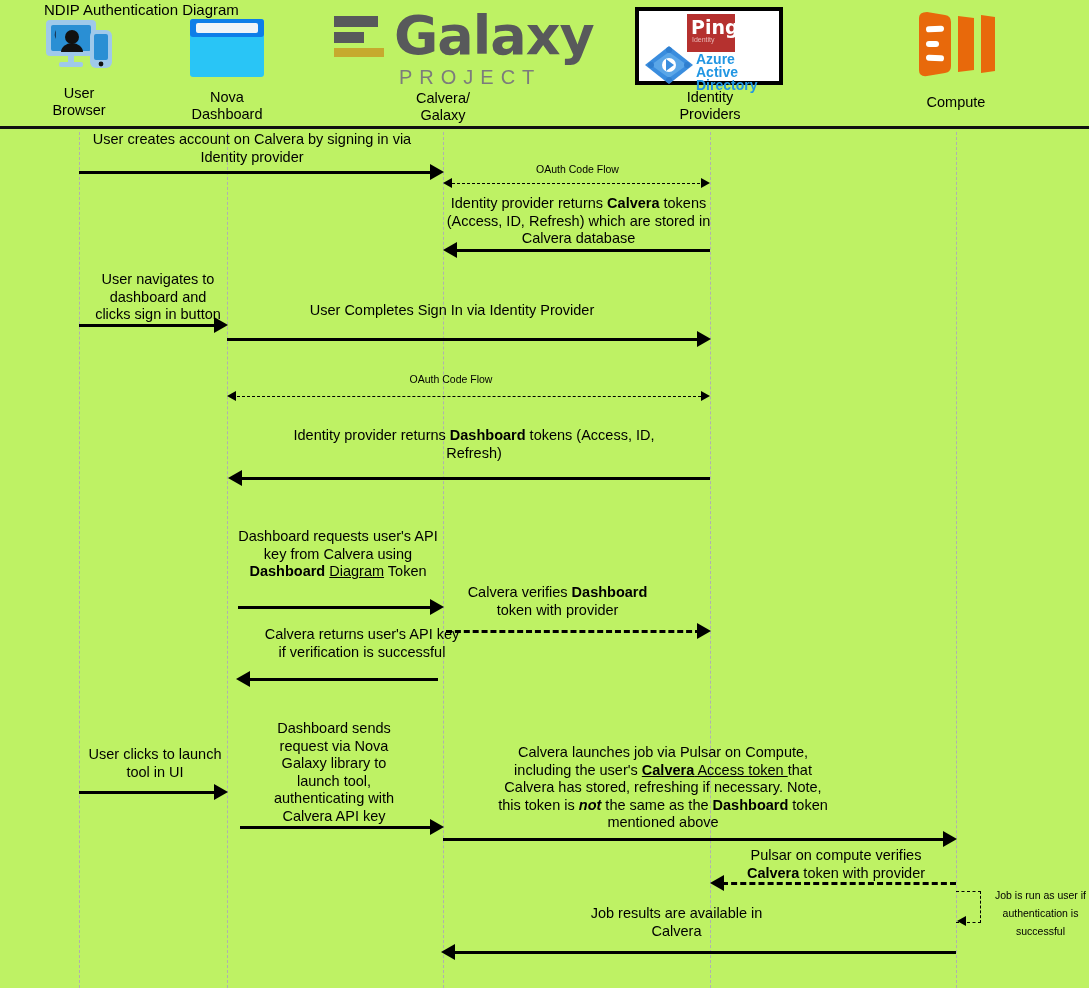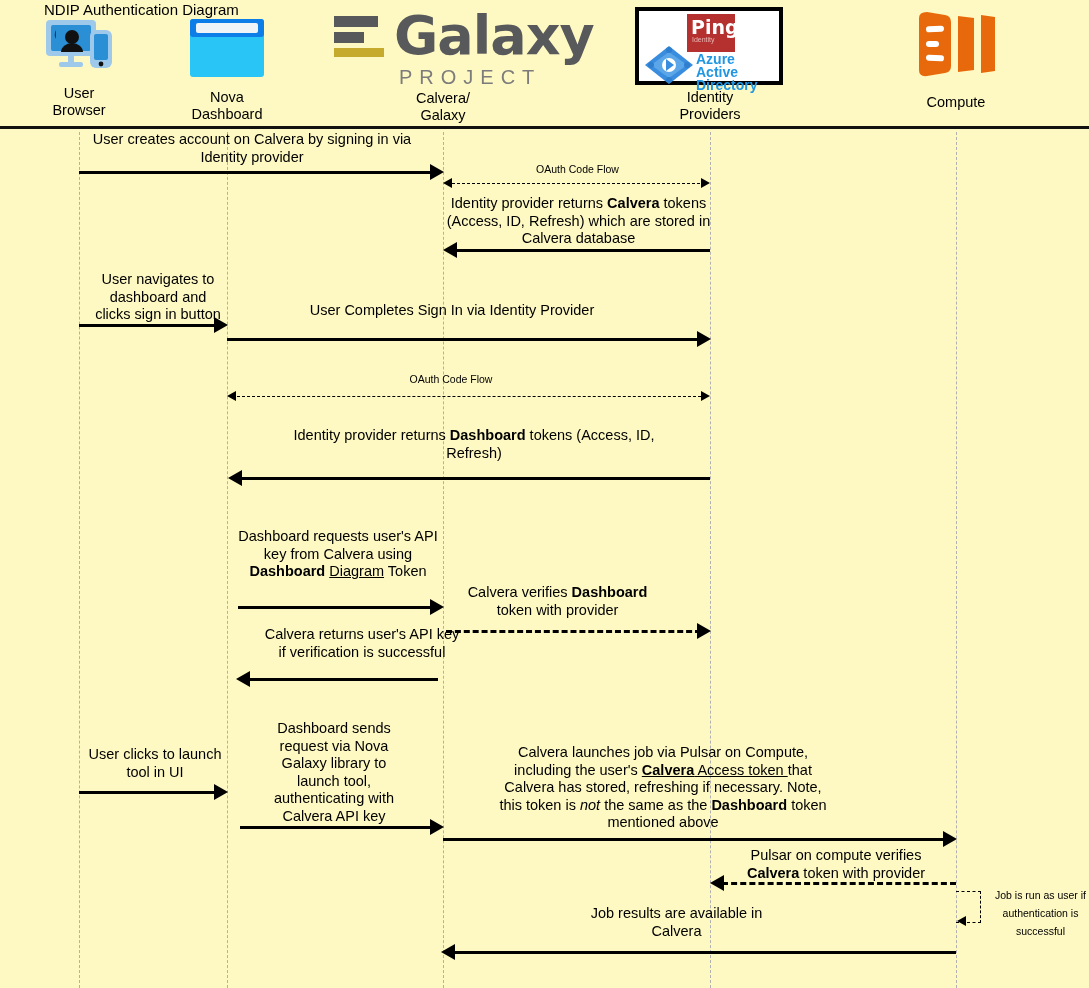--- a/index.html
+++ b/index.html
@@ -9,21 +9,21 @@
   }
   body {
     font-family: "Liberation Sans", sans-serif;
     color: #000000;
   }
   #canvas {
     position: relative;
     width: 1089px;
     height: 988px;
     overflow: hidden;
-    background: #fef9c3;
+    background: #bef264;
   }
   .abs { position: absolute; }
 
   
   #diagram-title {
     left: 44px;
     top: 1px;
     font-size: 15px;
     line-height: 18px;
     white-space: nowrap;
@@ -60,21 +60,21 @@
     text-align: center;
     font-size: 14.5px;
     line-height: 17.5px;
   }
   .msg.small {
     font-size: 10.5px;
     line-height: 14px;
   }
   .msg b { font-weight: bold; }
   .msg u { text-decoration: underline; }
-  .msg i { font-style: italic; font-weight: normal; }
+  .msg i { font-style: italic; font-weight: bold; }
 
   
   .arrow-line {
     position: absolute;
     height: 0;
     border-top: 3.2px solid #000000;
   }
   .arrow-line.dashed {
     border-top: 3.2px dashed #000000;
   }

